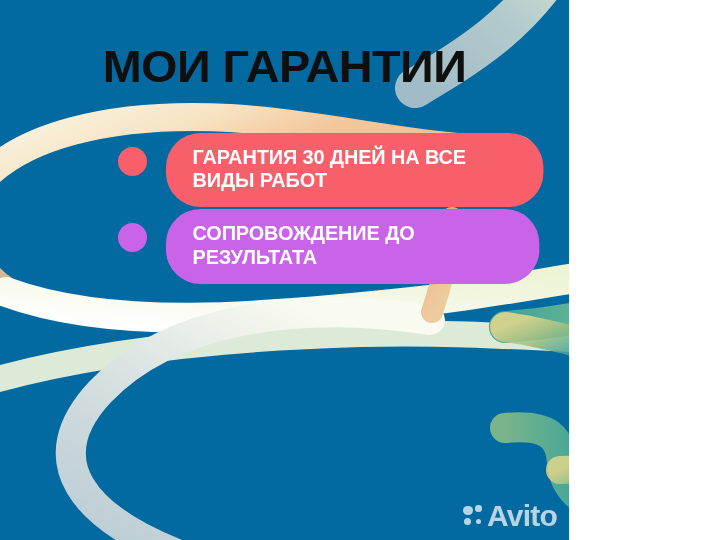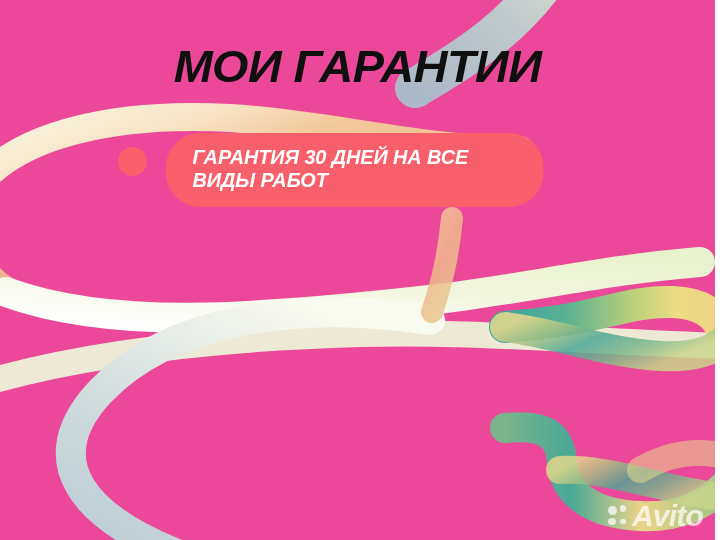--- a/index.html
+++ b/index.html
@@ -3,26 +3,25 @@
 <meta charset="utf-8">
 <title>Мои гарантии</title>
 <style>
   html, body {
     margin: 0;
     padding: 0;
     background: #ffffff;
   }
   #poster {
     position: relative;
-    width: 715px;
+    width: 569px;
     height: 540px;
     overflow: hidden;
-    background: #ec4899;
+    background: #0369a1;
     font-family: "Liberation Sans", "DejaVu Sans", sans-serif;
-    font-style: italic;
     -webkit-font-smoothing: antialiased;
   }
 
   
   .bg-layer {
     position: absolute;
     inset: 0;
     width: 720px;
     height: 540px;
     pointer-events: none;
@@ -206,20 +205,26 @@
   <div class="rows">
 
     <div class="row">
       <span class="dot" style="background:#f7606b; top:14px;"></span>
       <div class="pill" style="background:#f7606b; width:370px; top:0;">
         <span>ГАРАНТИЯ 30 ДНЕЙ НА ВСЕ ВИДЫ РАБОТ</span>
       </div>
     </div>
 
 
+    <div class="row">
+      <span class="dot" style="background:#c964e8; top:14px;"></span>
+      <div class="pill" style="background:#c964e8; width:366px;">
+        <span>СОПРОВОЖДЕНИЕ ДО РЕЗУЛЬТАТА</span>
+      </div>
+    </div>
 
 
   </div>
 
   <div class="avito">
     <span class="avito-mark">
       <i class="c1"></i>
         <i class="c2"></i>
         <i class="c3"></i>
         <i class="c4"></i>

